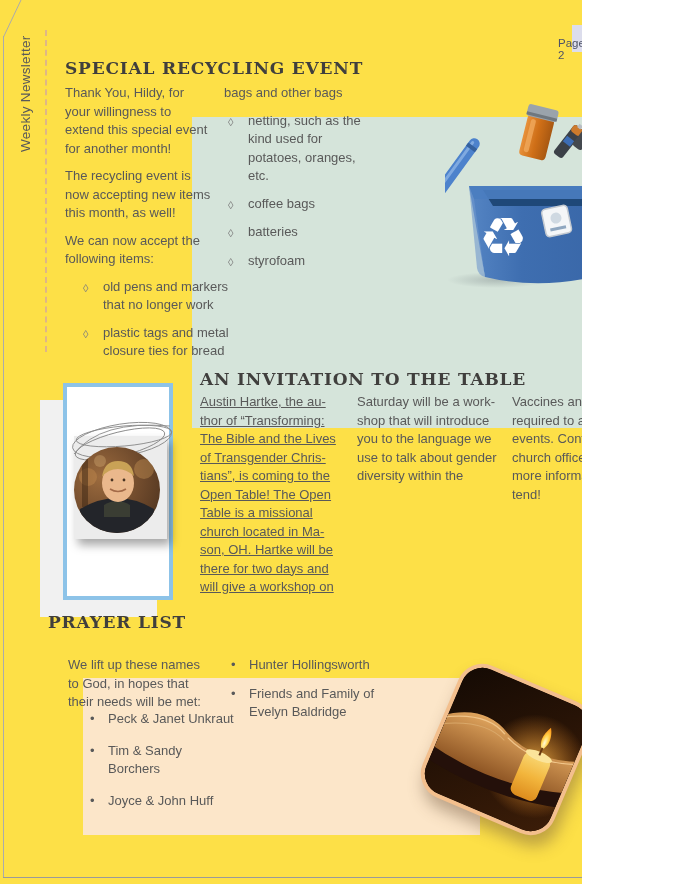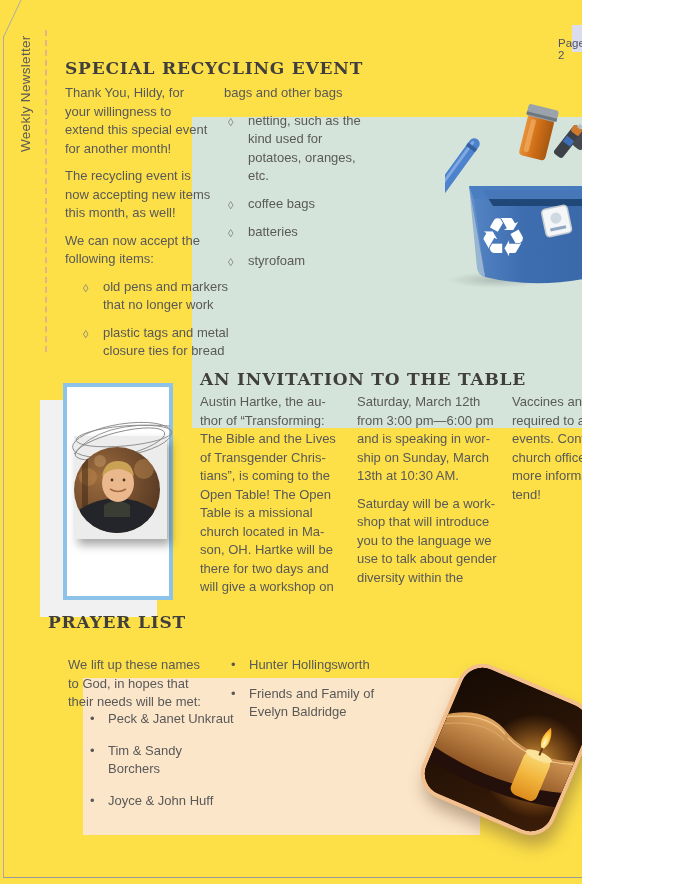--- a/index.html
+++ b/index.html
@@ -35,21 +35,21 @@
   .indent18{padding-left:18px;}
   .indent24{margin-left:24px;}
   
   .h-recycling{left:65px;top:50px;margin-top:8px;}
   .h-invitation{left:200px;top:369px;}
   .h-prayer{left:48px;top:612px;}
   
   .rec-col1{left:65px;top:84px;width:170px;}
   .rec-col2{left:224px;top:84px;width:170px;}
   
-  .inv-col1{left:200px;top:393px;width:156px;}
+  .inv-col1{left:200px;top:393px;width:156px;text-decoration:underline;}
   .inv-col2{left:357px;top:393px;width:152px;}
   .inv-col3{left:512px;top:393px;width:156px;}
   
   .photo-gray-bg{left:40px;top:400px;width:117px;height:217px;background:#f1f1f1;z-index:1;}
   .photo-frame{left:63px;top:383px;width:110px;height:217px;border:4px solid #8dc3e8;background:#ffffff;box-sizing:border-box;z-index:2;}
   .photo-square{left:74px;top:436px;width:93px;height:103px;background:#ececec;box-shadow:4px 6px 9px rgba(0,0,0,0.35);z-index:3;}
   .scribbles{left:70px;top:410px;width:104px;height:64px;z-index:4;}
   .headshot-circle{left:74px;top:447px;width:86px;height:86px;z-index:5;}
   
   .prayer-intro{left:68px;top:656px;width:170px;}
@@ -198,25 +198,20 @@
 of Transgender Chris-
 tians”, is coming to the
 Open Table! The Open
 Table is a missional
 church located in Ma-
 son, OH. Hartke will be
 there for two days and
 will give a workshop on</p>
   </div>
   <div class="abs text-col body-text inv-col2">
-    <p class="ws">Saturday, March 12th
-from 3:00 pm—6:00 pm
-and is speaking in wor-
-ship on Sunday, March
-13th at 10:30 AM.</p>
     <p class="ws">Saturday will be a work-
 shop that will introduce
 you to the language we
 use to talk about gender
 diversity within the</p>
   </div>
   <div class="abs text-col body-text inv-col3">
     <p class="ws">Vaccines and masks are
 required to attend the
 events. Contact the

